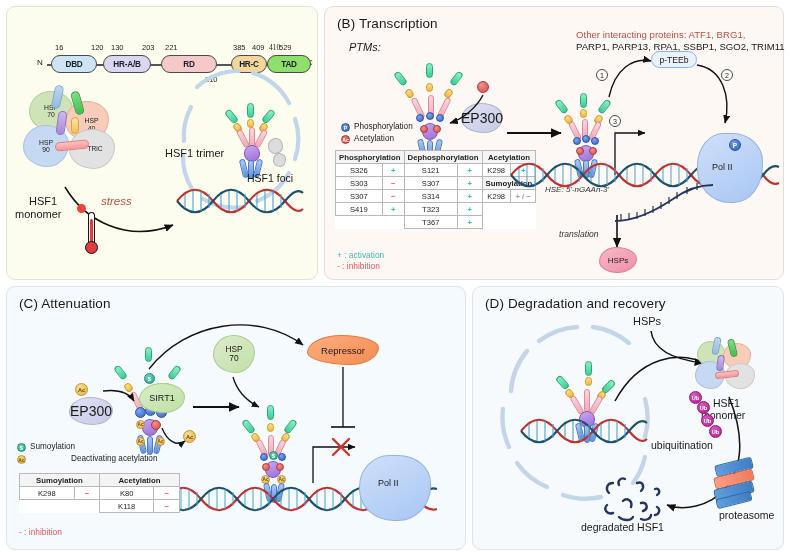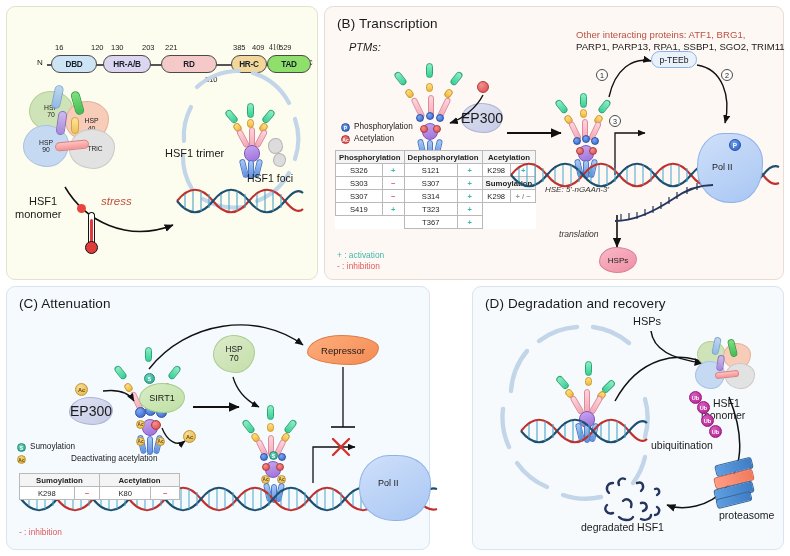--- a/index.html
+++ b/index.html
@@ -21,21 +21,21 @@
     position: absolute;
     font-size: 13.5px;
     color: #1a1a1a;
     letter-spacing: 0.1px;
     white-space: nowrap;
   }
 
   
   #panel-a { left: 6px;   top: 6px;   width: 312px; height: 274px; background: #fdfdef; border-color: #e2e2cf; }
   #panel-b { left: 324px; top: 6px;   width: 460px; height: 274px; background: #fef8f5; border-color: #e8dcd7; }
-  #panel-c { left: 6px;   top: 286px; width: 424px; height: 264px; background: #f5faff; border-color: #d8e4ee; }
+  #panel-c { left: 6px;   top: 286px; width: 460px; height: 264px; background: #f5faff; border-color: #d8e4ee; }
   #panel-d { left: 472px; top: 286px; width: 312px; height: 264px; background: #f7fafd; border-color: #d8e4ee; }
 
   .txt { position: absolute; white-space: pre; }
   .italic { font-style: italic; }
 
   
   .dom-wrap { position: absolute; left: 30px; top: 36px; width: 268px; height: 30px; }
   .dom-num {
     position: absolute; top: 0; font-size: 7.5px; color: #222; white-space: nowrap;
   }
@@ -724,20 +724,26 @@
           <tr>
         <th colspan="2" style="width:80px;">Sumoylation</th>
         <th colspan="2" style="width:80px;">Acetylation</th>
       </tr>
       <tr>
         <td>K298</td>
         <td class="minus">−</td>
         <td>K80</td>
         <td class="minus">−</td>
       </tr>
+      <tr>
+        <td class="blank"></td>
+        <td class="blank"></td>
+        <td>K118</td>
+        <td class="minus">−</td>
+      </tr>
     </tbody>
       </table>
 
     <div class="legend-minus" style="left:12px; top:240px;">- : inhibition</div>
   </div>
 
   <div class="panel" id="panel-d">
     <div class="panel-title" style="left:12px; top:9px;">(D) Degradation and recovery</div>
 
     <svg style="left:0; top:0;" width="312" height="264">

